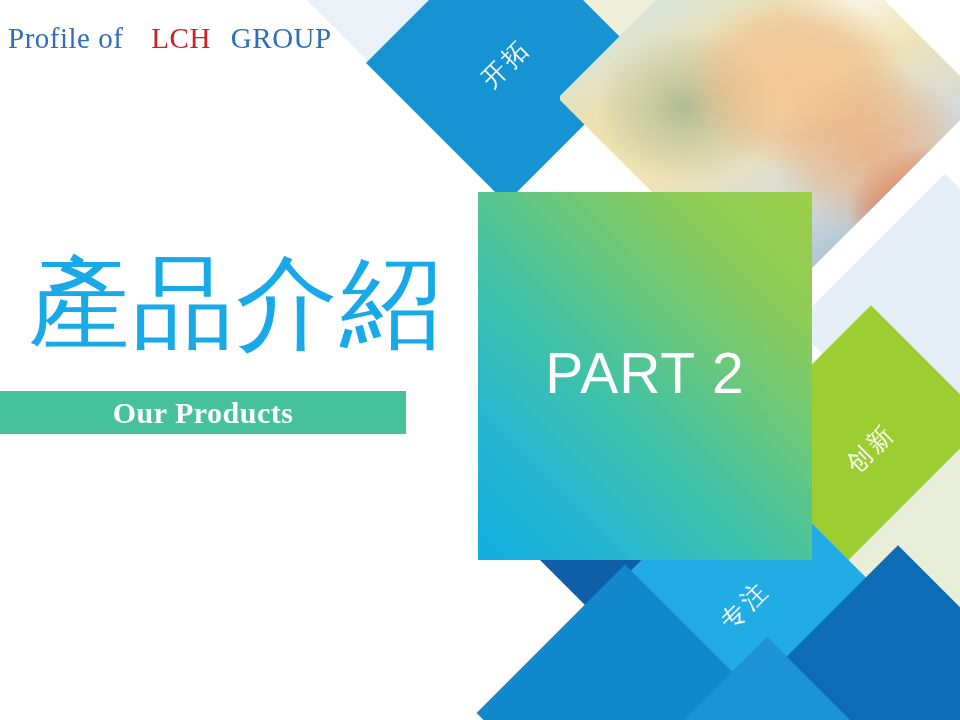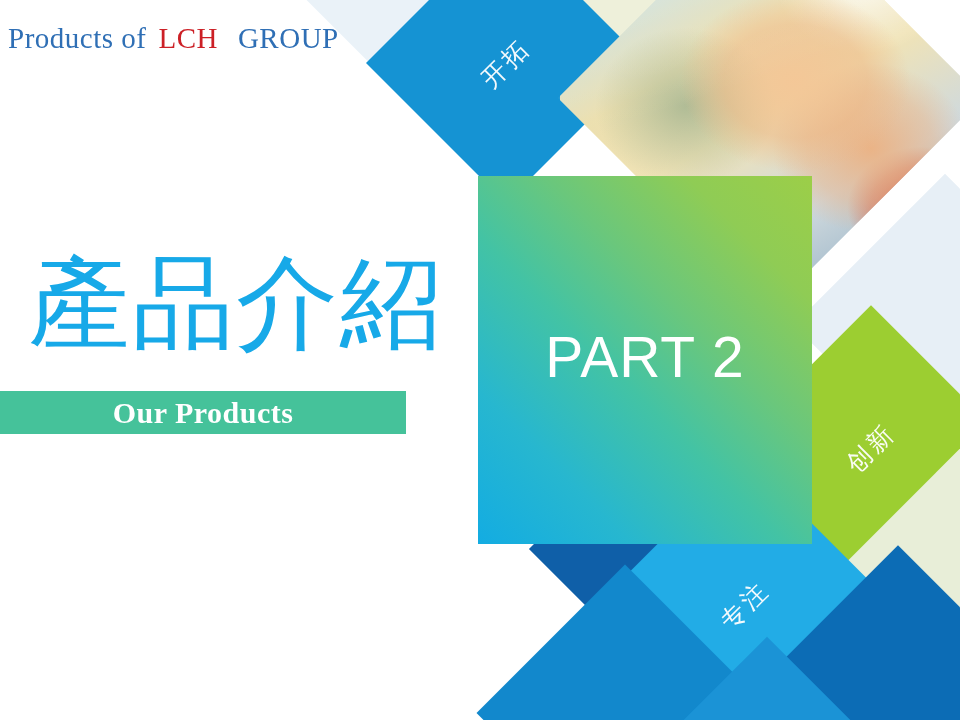--- a/index.html
+++ b/index.html
@@ -72,21 +72,21 @@
   .photo-sheen {
     position: absolute;
     inset: 0;
     background: linear-gradient(115deg, rgba(255,255,255,.22) 0%, rgba(255,255,255,0) 45%);
   }
 
   
   .part-panel {
     position: absolute;
     left: 478px;
-    top: 176px;
+    top: 192px;
     width: 334px;
     height: 368px;
     background: linear-gradient(45deg, #13ace2 0%, #27b7cf 22%, #43c3a4 44%, #6ac77c 62%, #8fcc55 82%, #9cce48 100%);
     display: flex;
     align-items: center;
     justify-content: center;
   }
   .part-label {
     color: #ffffff;
     font-size: 57px;
@@ -101,21 +101,21 @@
   .brand {
     position: absolute;
     left: 8px;
     top: 22px;
     font-family: "Liberation Serif", "DejaVu Serif", serif;
     font-size: 29px;
     letter-spacing: .5px;
     white-space: nowrap;
   }
   .brand .b-profile { color: #2f6fb5; }
-  .brand .b-lch     { color: #cc2026; margin-left: 12px; }
+  .brand .b-lch     { color: #cc2026; margin-left: 28px; }
   .brand .b-group   { color: #2f6fb5; margin-left: 20px; }
 
   .main-title {
     position: absolute;
     left: 28px;
     top: 252px;
     color: #17a9e8;
     font-size: 102px;
     line-height: 1;
     letter-spacing: 2px;
@@ -184,21 +184,21 @@
 
     <div class="tile" style="left:672px; top:676px; width:190px; height:190px; background:#1b93d6;"></div>
 
   </div>
 
   <div class="part-panel">
     <span class="part-label">PART 2</span>
   </div>
 
   <div class="brand">
-    <span class="b-profile">Products of</span><span class="b-lch">LCH</span><span class="b-group">GROUP</span>
+    <span class="b-profile">Profile of</span><span class="b-lch">LCH</span><span class="b-group">GROUP</span>
   </div>
 
   <div class="main-title">產品介紹</div>
 
   <div class="subtitle-band">
     <span class="subtitle-label">Our Products</span>
   </div>
 
 </div>
 

